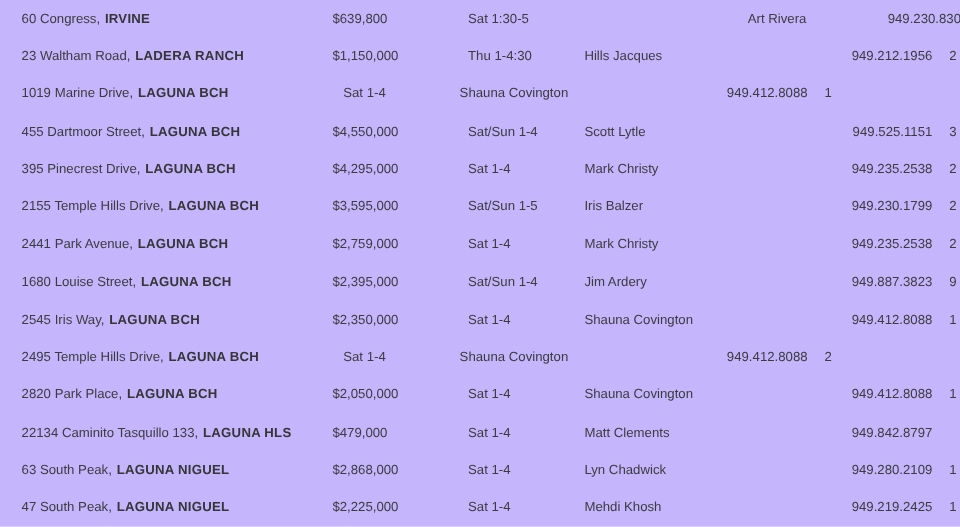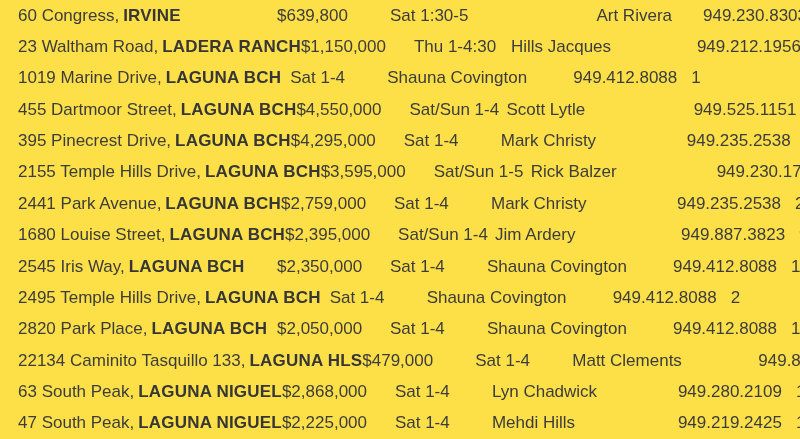--- a/index.html
+++ b/index.html
@@ -4,24 +4,24 @@
 <style>
   html, body {
     margin: 0;
     padding: 0;
     background: #ffffff;
   }
   .page {
     position: relative;
     width: 800px;
     height: 439px;
-    background: #fde047;
+    background: #c4b5fd;
     overflow: hidden;
     font-family: "Liberation Sans", "DejaVu Sans", sans-serif;
-    font-size: 17px;
+    font-size: 11px;
     color: #3c3c3c;
   }
   .listing-table {
     display: flex;
     flex-direction: column;
     width: 100%;
     height: 100%;
   }
   .row {
     display: flex;
@@ -120,21 +120,21 @@
     <div class="cell phone">949.235.2538</div>
     <div class="cell clipped">2</div>
   </div>
 
   <div class="row">
     <div class="cell address">
       <span class="street">2155 Temple Hills Drive,</span><span class="city">LAGUNA BCH</span>
     </div>
     <div class="cell price">$3,595,000</div>
     <div class="cell time">Sat/Sun 1-5</div>
-    <div class="cell agent">Rick Balzer</div>
+    <div class="cell agent">Iris Balzer</div>
     <div class="cell phone">949.230.1799</div>
     <div class="cell clipped">2</div>
   </div>
 
   <div class="row">
     <div class="cell address">
       <span class="street">2441 Park Avenue,</span><span class="city">LAGUNA BCH</span>
     </div>
     <div class="cell price">$2,759,000</div>
     <div class="cell time">Sat 1-4</div>
@@ -207,18 +207,18 @@
     <div class="cell phone">949.280.2109</div>
     <div class="cell clipped">1</div>
   </div>
 
   <div class="row">
     <div class="cell address">
       <span class="street">47 South Peak,</span><span class="city">LAGUNA NIGUEL</span>
     </div>
     <div class="cell price">$2,225,000</div>
     <div class="cell time">Sat 1-4</div>
-    <div class="cell agent">Mehdi Hills</div>
+    <div class="cell agent">Mehdi Khosh</div>
     <div class="cell phone">949.219.2425</div>
     <div class="cell clipped">1</div>
   </div>
 </div>
 </div>
 
 </body></html>

